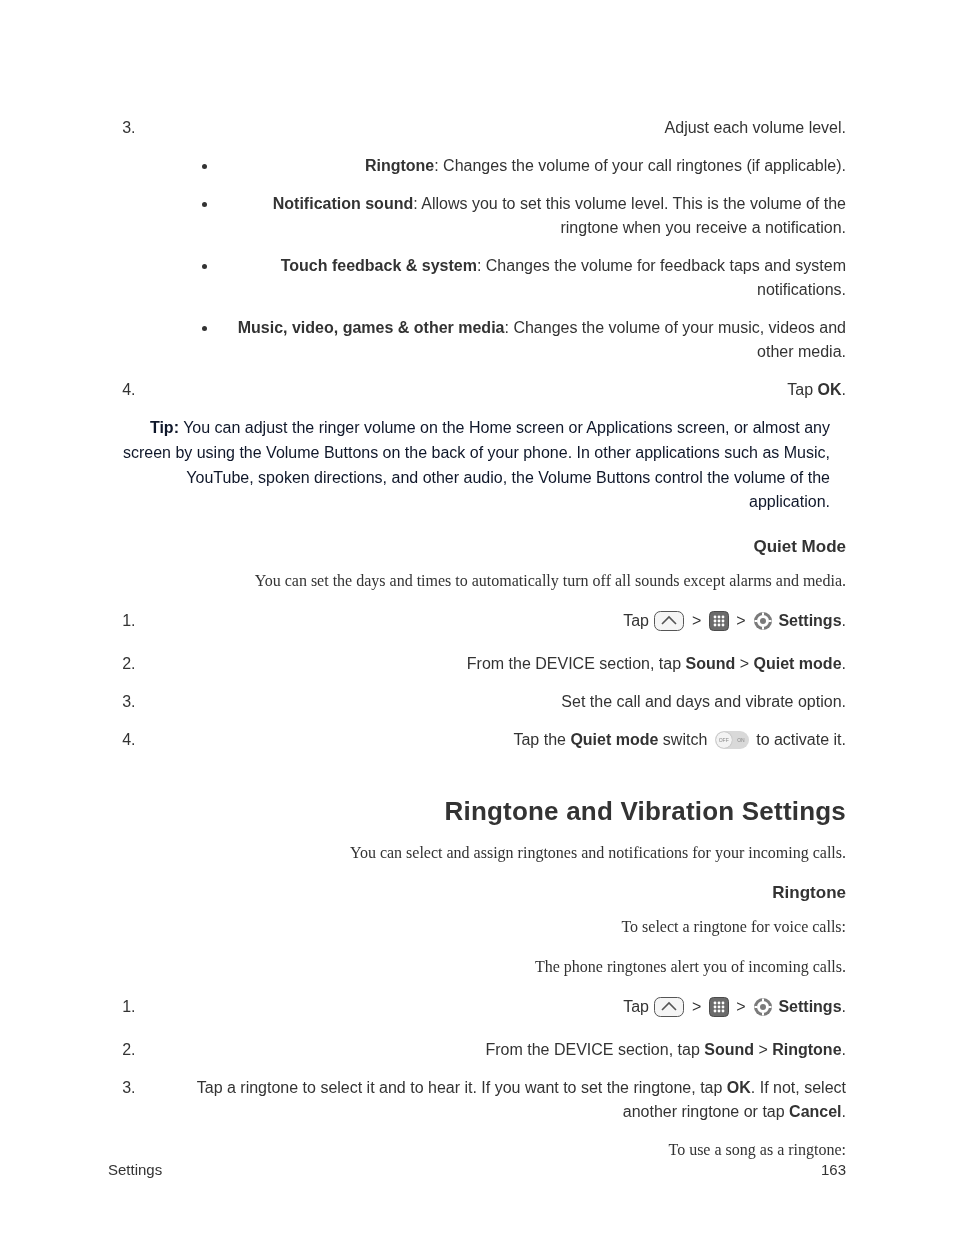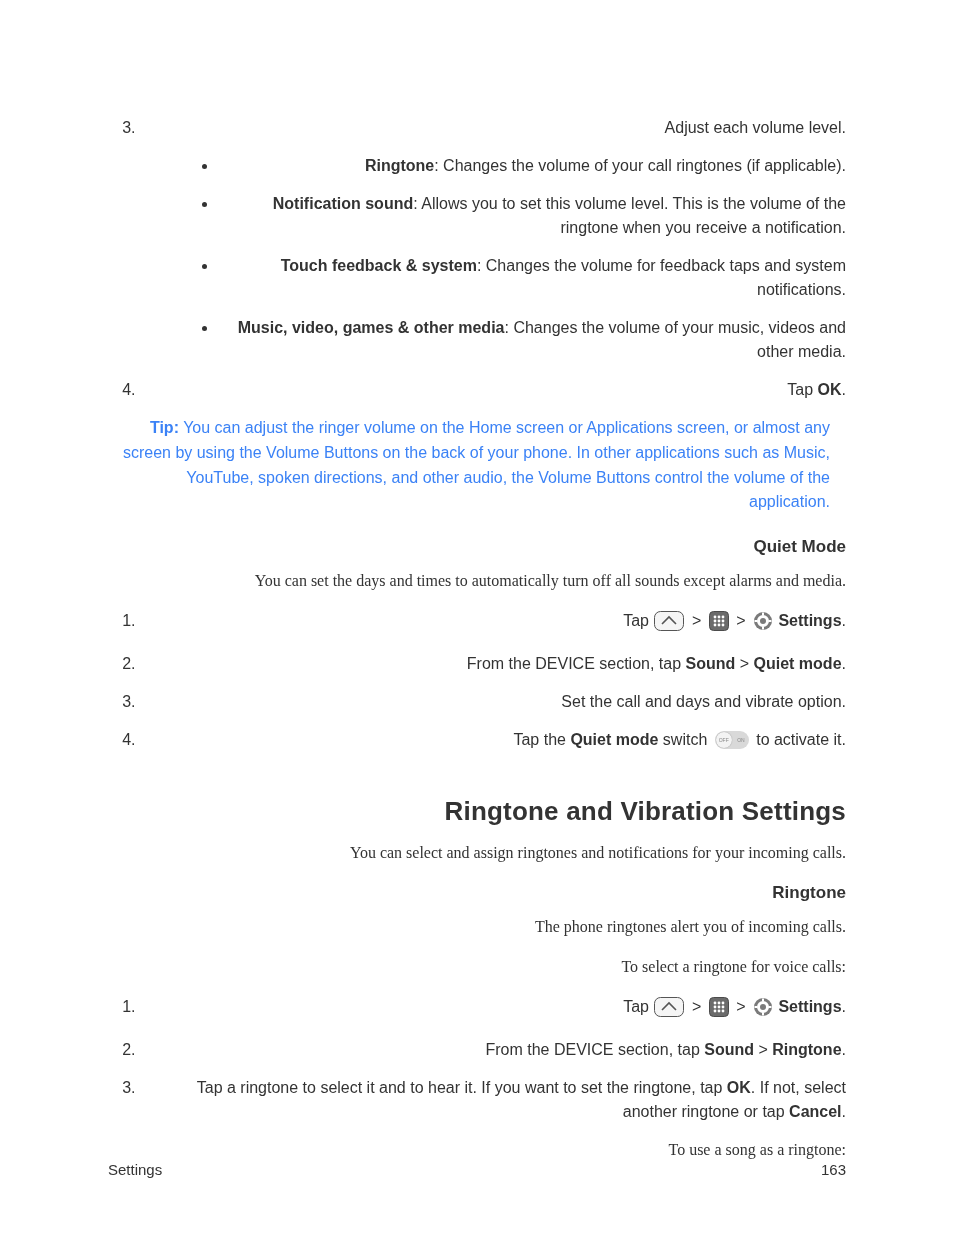--- a/index.html
+++ b/index.html
@@ -33,21 +33,21 @@
     padding-left: 36px;
     margin: 14px 0 0 0;
   }
   ul.disc > li {
     margin-bottom: 14px;
     line-height: 1.5;
     margin-left: 36px;
   }
   .bold { font-weight: bold; }
   .tip {
-    color: #3b82f6;
+    color: #0f172a;
     line-height: 1.55;
     margin: 8px 16px 22px 0;
   }
   .tip .label { font-weight: bold; }
   .h3 {
     font-weight: bold;
     font-size: 17px;
     margin: 18px 0 12px 0;
   }
   .p {
@@ -185,22 +185,22 @@
     <li>Set the call and days and vibrate option.</li>
     <li>
       <span>Tap the </span><span class="bold">Quiet mode</span><span> switch </span><span class="switch"><span class="off">OFF</span><span class="on">ON</span></span><span> to activate it.</span>
     </li>
   </ol>
 
   <div class="h1">Ringtone and Vibration Settings</div>
   <p class="p">You can select and assign ringtones and notifications for your incoming calls.</p>
 
   <div class="h3">Ringtone</div>
+  <p class="p">To select a ringtone for voice calls:</p>
   <p class="p">The phone ringtones alert you of incoming calls.</p>
-  <p class="p">To select a ringtone for voice calls:</p>
 
   <ol class="ordered">
     <li>
       <span>Tap </span>
       <span class="icon">
         <svg width="30" height="20" viewBox="0 0 30 20">
             <rect x="0.5" y="0.5" width="29" height="19" rx="6" ry="6" fill="#f5f5f5" stroke="#555"></rect>
             <path d="M8 13 L15 6 L22 13" fill="none" stroke="#555" stroke-width="1.6"></path>
           </svg>
       </span>

